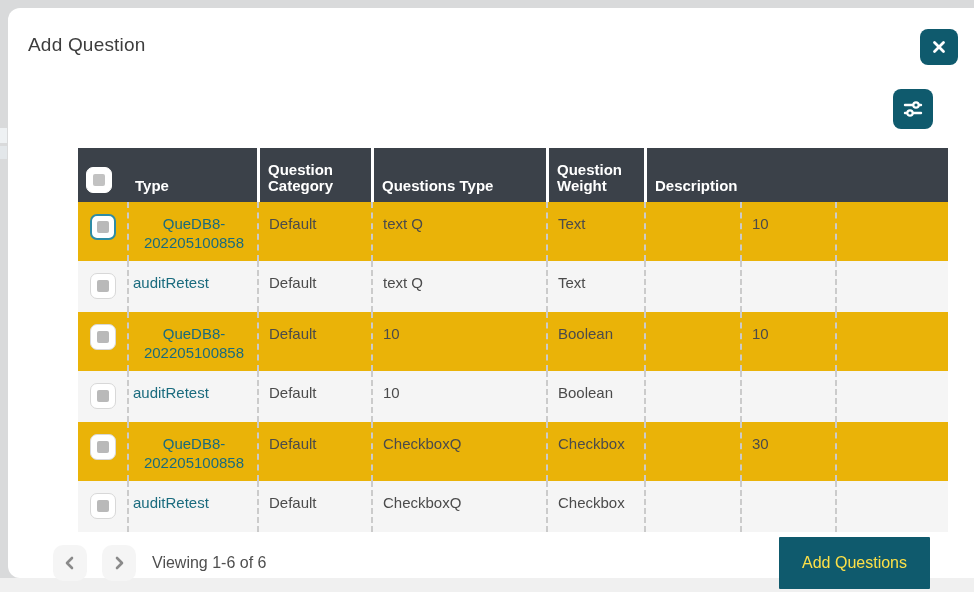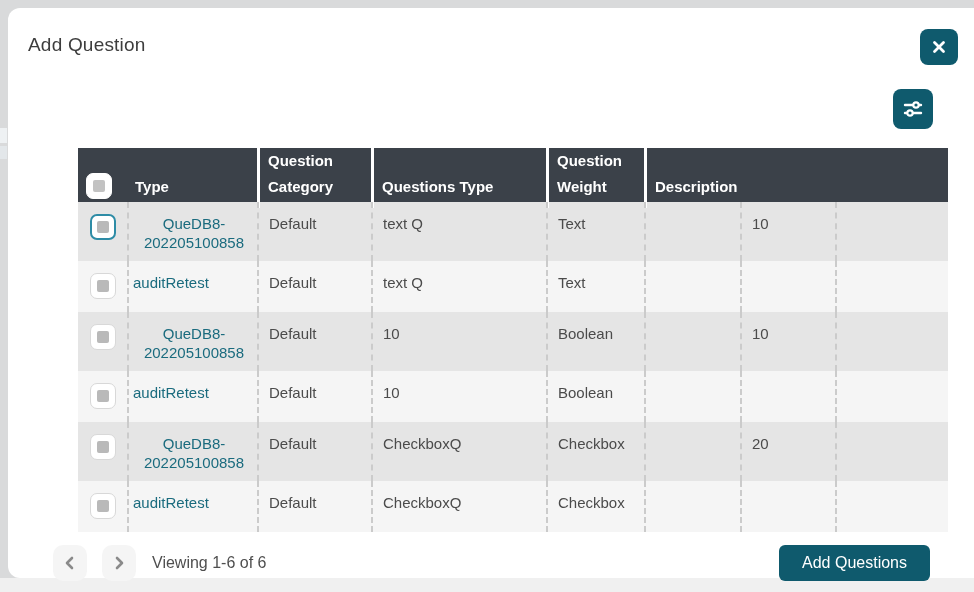--- a/index.html
+++ b/index.html
@@ -30,27 +30,27 @@
 
   
   .qtable{position:absolute;left:70px;top:140px;width:870px;}
   .thead,.trow{
     display:grid;
     grid-template-columns:49px 130px 114px 175px 98px 96px 95px 1fr;
   }
   .thead{background:var(--header-bg);height:54px;}
   .th{
     display:flex;align-items:flex-end;
-    color:#ffffff;font-weight:bold;font-size:15px;line-height:26px;
+    color:#ffffff;font-weight:bold;font-size:15px;line-height:16px;
     padding:0 6px 8px 8px;
   }
   .th + .th{border-left:3px solid #ffffff;}
   .th-check{display:flex;align-items:flex-end;padding:0 0 9px 8px;}
 
-  .trow{min-height:51px;background:#e5e5e5;}
+  .trow{min-height:51px;background:#eab308;}
   .trow:nth-child(even){background:var(--zebra);}
   .td{
     font-size:15px;line-height:19px;color:#4b4b4b;
     padding:12px 8px 9px 10px;
   }
   .td + .td{border-left:2px dashed #cbcbcb;}
   .td-check{padding:12px 0 9px 12px;}
   .td-name{padding-left:4px;padding-right:2px;}
   .name-link{
     display:inline-block;text-align:center;
@@ -74,22 +74,22 @@
     display:flex;align-items:center;
   }
   .page-btn{
     width:34px;height:36px;border:none;border-radius:10px;background:#f5f5f5;
     display:flex;align-items:center;justify-content:center;cursor:pointer;padding:0;
   }
   .page-btn + .page-btn{margin-left:15px;}
   .viewing{margin-left:16px;font-size:16px;color:#4f4f4f;}
   .spacer{flex:1;}
   .add-btn{
-    height:36px;padding:0 23px;border:none;border-radius:6px;
-    background:var(--teal);color:#ffffff;font-size:16px;cursor:pointer;
+    height:52px;padding:0 23px;border:none;border-radius:1px;
+    background:var(--teal);color:#fde047;font-size:16px;cursor:pointer;
     font-family:inherit;
   }
 </style>
 </head>
 <body style="--teal: #0f5a6d; --header-bg: #3b4149; --link: #1a6b7e; --zebra: #f5f5f5;">
 
 <div class="backdrop-bottom"></div>
 <div class="backdrop-block-1"></div>
 <div class="backdrop-block-2"></div>
 
@@ -216,21 +216,21 @@
         <div class="inner"></div>
       </div>
     </div>
     <div class="td td-name">
       <a class="name-link" href="#">QueDB8-202205100858</a>
     </div>
     <div class="td">Default</div>
     <div class="td">CheckboxQ</div>
     <div class="td">Checkbox</div>
     <div class="td"></div>
-    <div class="td">20</div>
+    <div class="td">30</div>
     <div class="td"></div>
   </div>
 
   <div class="trow">
     <div class="td td-check" style="border-left:none;">
       <div class="checkbox">
         <div class="inner"></div>
       </div>
     </div>
     <div class="td td-name">

